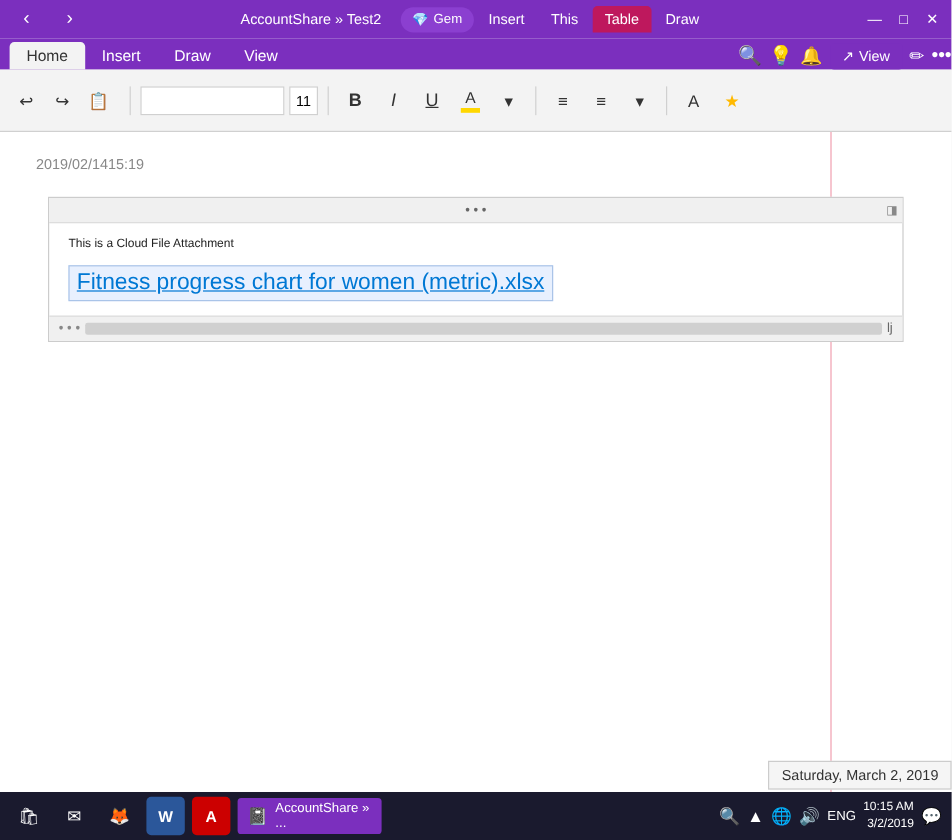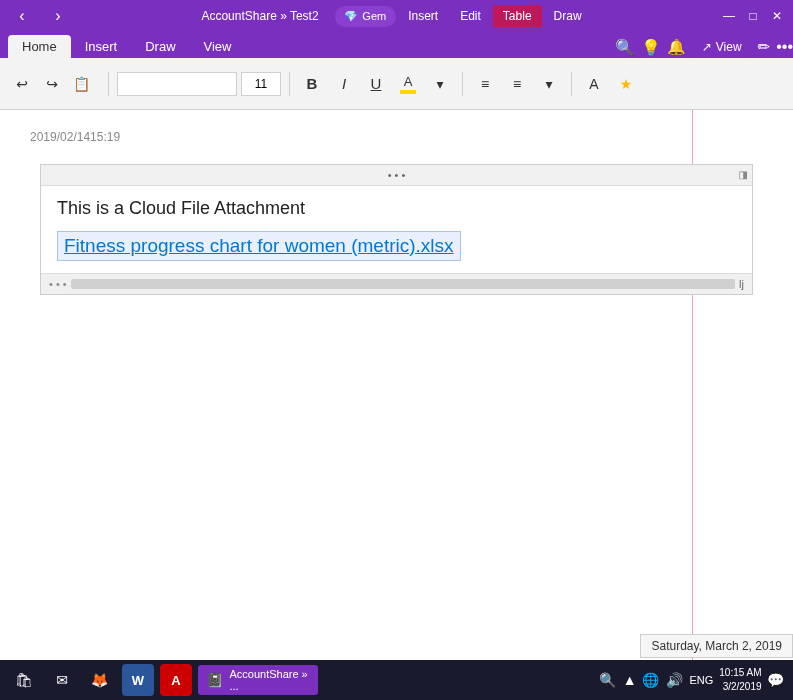--- a/index.html
+++ b/index.html
@@ -67,21 +67,21 @@
     }
     .toolbar-divider { width: 1px; height: 24px; background: #d0d0d0; margin: 0 4px; }
     .font-name-box {
       width: 120px; height: 24px;
       border: 1px solid #d0d0d0;
       background: white;
       font-size: 12px;
       padding: 0 4px;
     }
     .font-size-box {
-      width: 40px; height: 24px;
+      width: 24px; height: 24px;
       border: 1px solid #d0d0d0;
       background: white;
       font-size: 12px;
       padding: 0 4px;
       text-align: center;
     }
     .bold-btn { font-weight: bold; font-size: 15px; }
     .italic-btn { font-style: italic; font-size: 15px; }
     .underline-btn { text-decoration: underline; font-size: 15px; }
     .highlight-btn {
@@ -115,21 +115,21 @@
       justify-content: center;
       align-items: center;
       padding: 4px;
       background: #f0f0f0;
       border-bottom: 1px solid #ddd;
       font-size: 11px;
       color: #666;
     }
     .note-block-resize { position: absolute; right: 4px; top: 4px; font-size: 10px; color: #888; }
     .note-block-content { padding: 12px 16px; }
-    .note-block-text { font-size: 18px; color: #222; margin-bottom: 12px; }
+    .note-block-text { font-size: 10px; color: #222; margin-bottom: 12px; }
     .file-link {
       display: inline-block;
       color: #0078d4;
       text-decoration: underline;
       font-size: 19px;
       background: #e8f0fe;
       padding: 3px 6px;
       border: 1px solid #aac4e8;
       cursor: pointer;
     }
@@ -251,21 +251,21 @@
 <div class="title-bar">
   <div class="title-bar-left">
     <span class="toolbar-btn" style="color:white;font-size:16px;">‹</span>
     <span class="toolbar-btn" style="color:white;font-size:16px;">›</span>
   </div>
   <div style="position:absolute;left:50%;transform:translateX(-50%);display:flex;align-items:center;gap:6px;">
     <span style="font-size:12px;color:white;">AccountShare » Test2</span>
     <div class="title-bar-tabs">
       <span class="tab-item gem" style="font-size:11px;">💎 <span>Gem</span></span>
       <span class="tab-item">Insert</span>
-      <span class="tab-item">Edit</span>
+      <span class="tab-item">This</span>
       <span class="tab-item active">Table</span>
       <span class="tab-item">Draw</span>
     </div>
   </div>
   <div class="title-bar-right">
     <span class="win-btn">—</span>
     <span class="win-btn">□</span>
     <span class="win-btn">✕</span>
   </div>
 </div>

